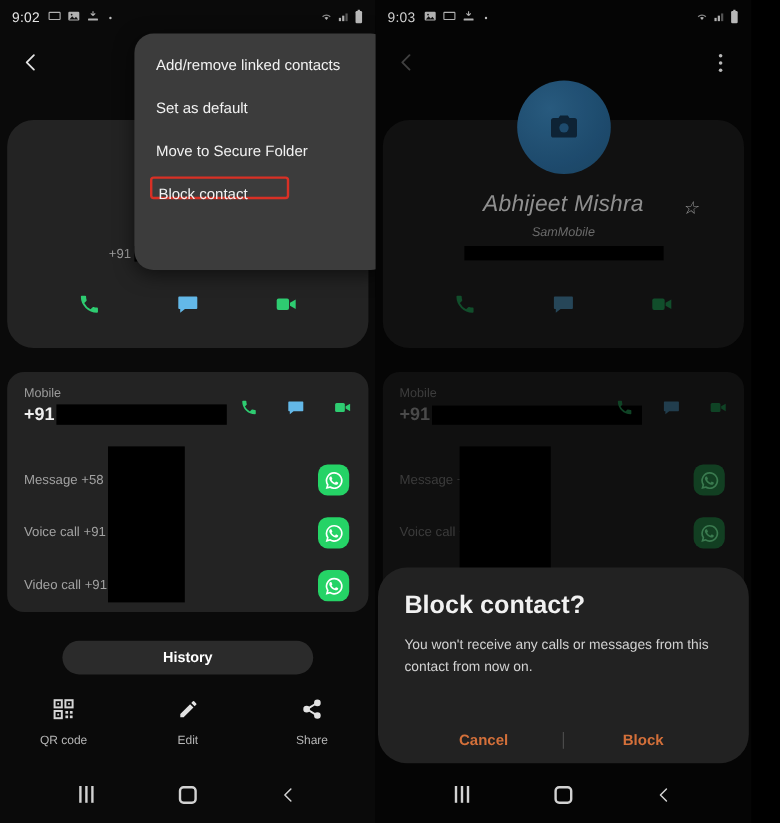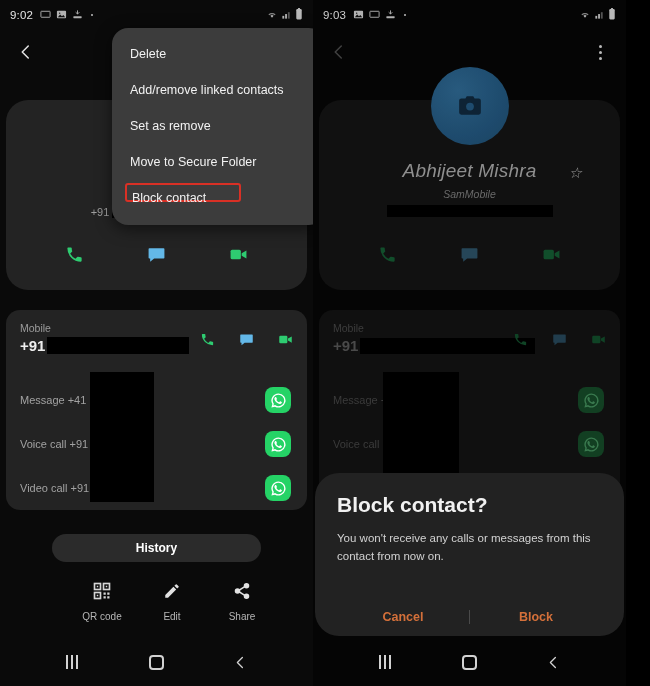--- a/index.html
+++ b/index.html
@@ -108,21 +108,21 @@
     position: absolute; left: 52px; right: 52px; top: 514px; height: 28px;
     background: #2b2b2b; border-radius: 14px;
     display: flex; align-items: center; justify-content: center;
     color: #fff; font-size: 12px; font-weight: 700; margin-top: 20px;
   }
   .phone.right .history { background: #131313; color: #2e2e2e; }
 
   
   .bottomrow {
     position: absolute; left: 0; right: 0; bottom: 56px; height: 56px;
-    display: flex; align-items: center; justify-content: flex-end; padding: 0 36px;
+    display: flex; align-items: center; justify-content: space-between; padding: 0 18px;
   }
   .bitem { display: flex; flex-direction: column; align-items: center; gap: 7px; width: 70px; }
   .blabel { color: #b6b6b6; font-size: 10px; }
   .phone.right .bottomrow { filter: brightness(.3); }
 
   
   .navbar {
     position: absolute; left: 0; right: 0; bottom: 0; height: 48px;
     display: flex; align-items: center; justify-content: space-around; padding: 0 30px;
   }
@@ -281,21 +281,21 @@
             <svg width="15" height="15" viewBox="0 0 24 24" fill="#2ecc71">
                 <rect x="2" y="6" width="13" height="12" rx="2"></rect>
                 <path d="M16 10.5l6-3.5v10l-6-3.5z"></path>
               </svg>
           </span>
         </div>
       </div>
 
       <div class="walist">
         <div class="warow">
-          <span class="walabel">Message +41</span>
+          <span class="walabel">Message +58</span>
           <span class="waicon">
             <svg width="17" height="17" viewBox="0 0 24 24" fill="#fff">
                 <path d="M12 2a10 10 0 00-8.6 15.1L2 22l5-1.3A10 10 0 1012 2zm0 2a8 8 0 110 16 8 8 0 01-4.3-1.25l-.4-.25-2.5.65.67-2.43-.26-.4A8 8 0 0112 4z"></path>
                 <path d="M8.9 7.6c-.2-.45-.4-.46-.6-.47h-.5c-.17 0-.45.06-.69.31-.24.25-.9.88-.9 2.15s.93 2.49 1.06 2.66c.13.17 1.8 2.88 4.43 3.92 2.19.86 2.64.69 3.11.65.48-.05 1.53-.63 1.75-1.23.21-.6.21-1.12.15-1.23-.06-.1-.23-.17-.48-.29-.25-.13-1.53-.76-1.76-.84-.24-.09-.41-.13-.58.12-.17.25-.67.84-.82 1.01-.15.17-.3.2-.55.07-.25-.13-1.08-.4-2.06-1.27-.76-.68-1.28-1.52-1.43-1.77-.15-.25-.01-.39.11-.51.11-.11.25-.3.37-.44.12-.15.16-.25.25-.42.08-.17.04-.32-.02-.44-.06-.13-.54-1.35-.76-1.85z"></path>
               </svg>
           </span>
         </div>
         <div class="warow">
           <span class="walabel">Voice call +91</span>
           <span class="waicon">
@@ -374,27 +374,24 @@
         </div>
       <div class="navbtn">
         <svg width="15" height="15" viewBox="0 0 24 24" fill="none" stroke="#d2d2d2" stroke-width="2" stroke-linecap="round" stroke-linejoin="round">
             <polyline points="15 4 7 12 15 20"></polyline>
           </svg>
       </div>
     </div>
 
     <div class="menu">
       <div class="mitem">
-        <span>Delete</span>
+        <span>Add/remove linked contacts</span>
       </div>
       <div class="mitem">
-        <span>Add/remove linked contacts</span>
-      </div>
-      <div class="mitem">
-        <span>Set as remove</span>
+        <span>Set as default</span>
       </div>
       <div class="mitem">
         <span>Move to Secure Folder</span>
       </div>
       <div class="mitem hl">
         <span class="hlbox"></span>
         <span>Block contact</span>
       </div>
     </div>
   </div>

